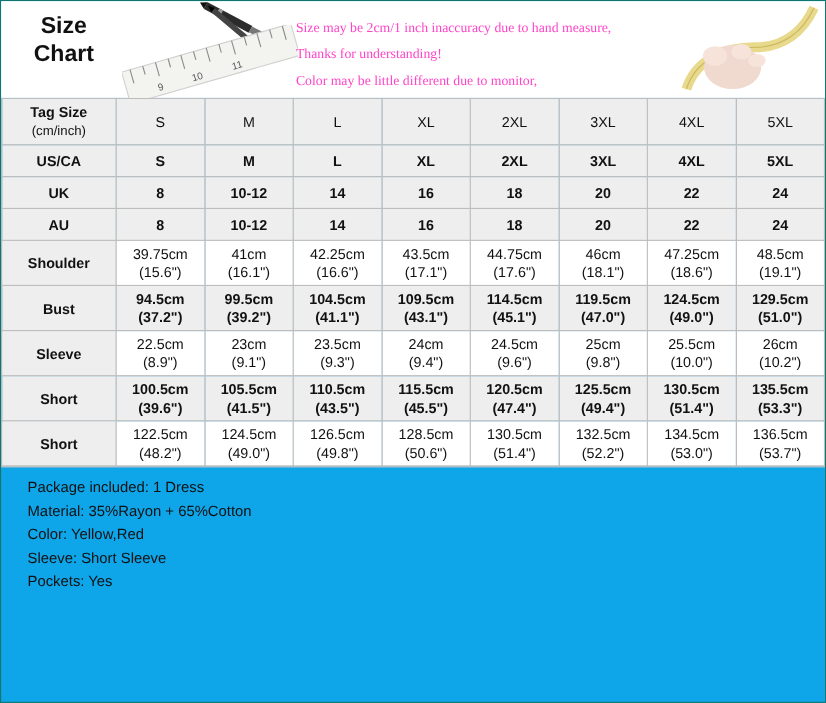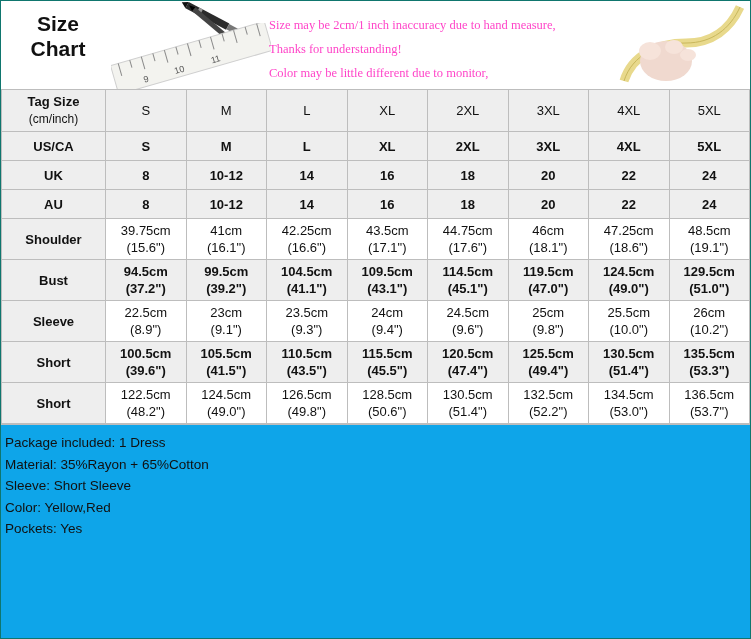--- a/index.html
+++ b/index.html
@@ -122,21 +122,21 @@
     padding: 9px 2px;
     margin-top: 12px;
   }
   .meas-cell .cm { display: block; }
   .meas-cell .inch { display: block; }
   .small-row td { height: 22px; }
 
   
   .footer {
     box-sizing: border-box;
-    padding: 7px 8px 6px 4px;
+    padding: 7px 8px 6px 24px;
     font-size: 13.5px;
     color: #111;
     line-height: 21.5px;
     border-top: 1px solid #bdbdbd;
   }
   .footer div { white-space: nowrap; }
 </style>
 </head>
 <body>
 
@@ -444,18 +444,18 @@
             <span class="cm">136.5cm</span>
             <span class="inch">(53.7")</span>
           </td>
       </tr>
     </tbody>
   </table>
 
   <div class="footer">
     <div>Package included: 1 Dress</div>
     <div>Material: 35%Rayon + 65%Cotton</div>
+    <div>Color: Yellow,Red</div>
     <div>Sleeve: Short Sleeve</div>
-    <div>Color: Yellow,Red</div>
     <div>Pockets: Yes</div>
   </div>
 
 </div>
 
 </body></html>

